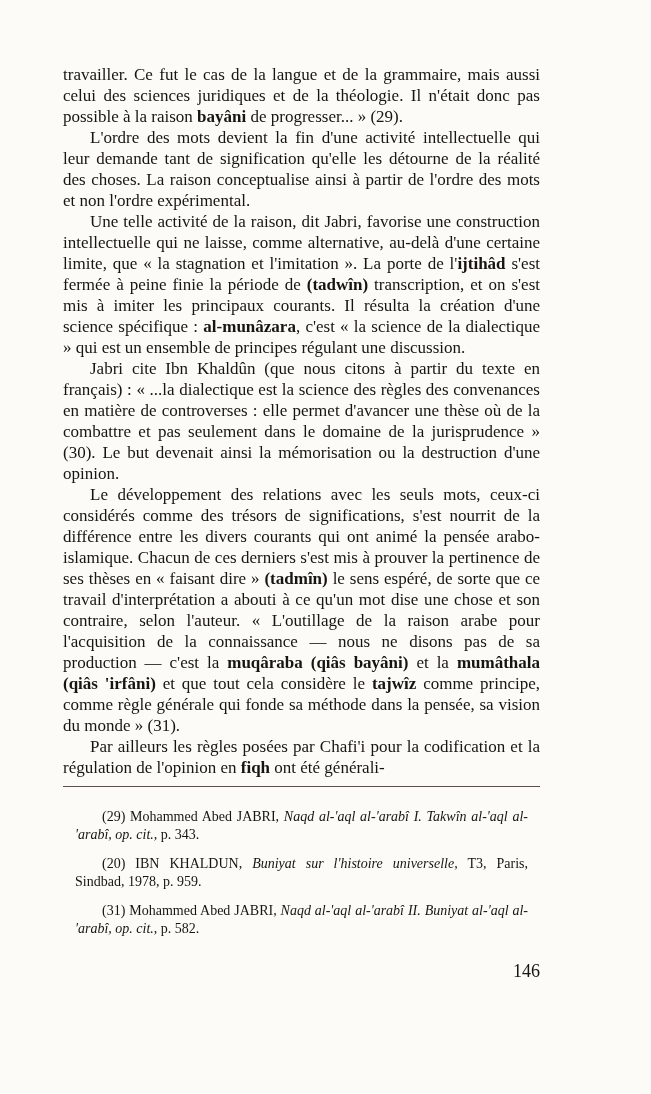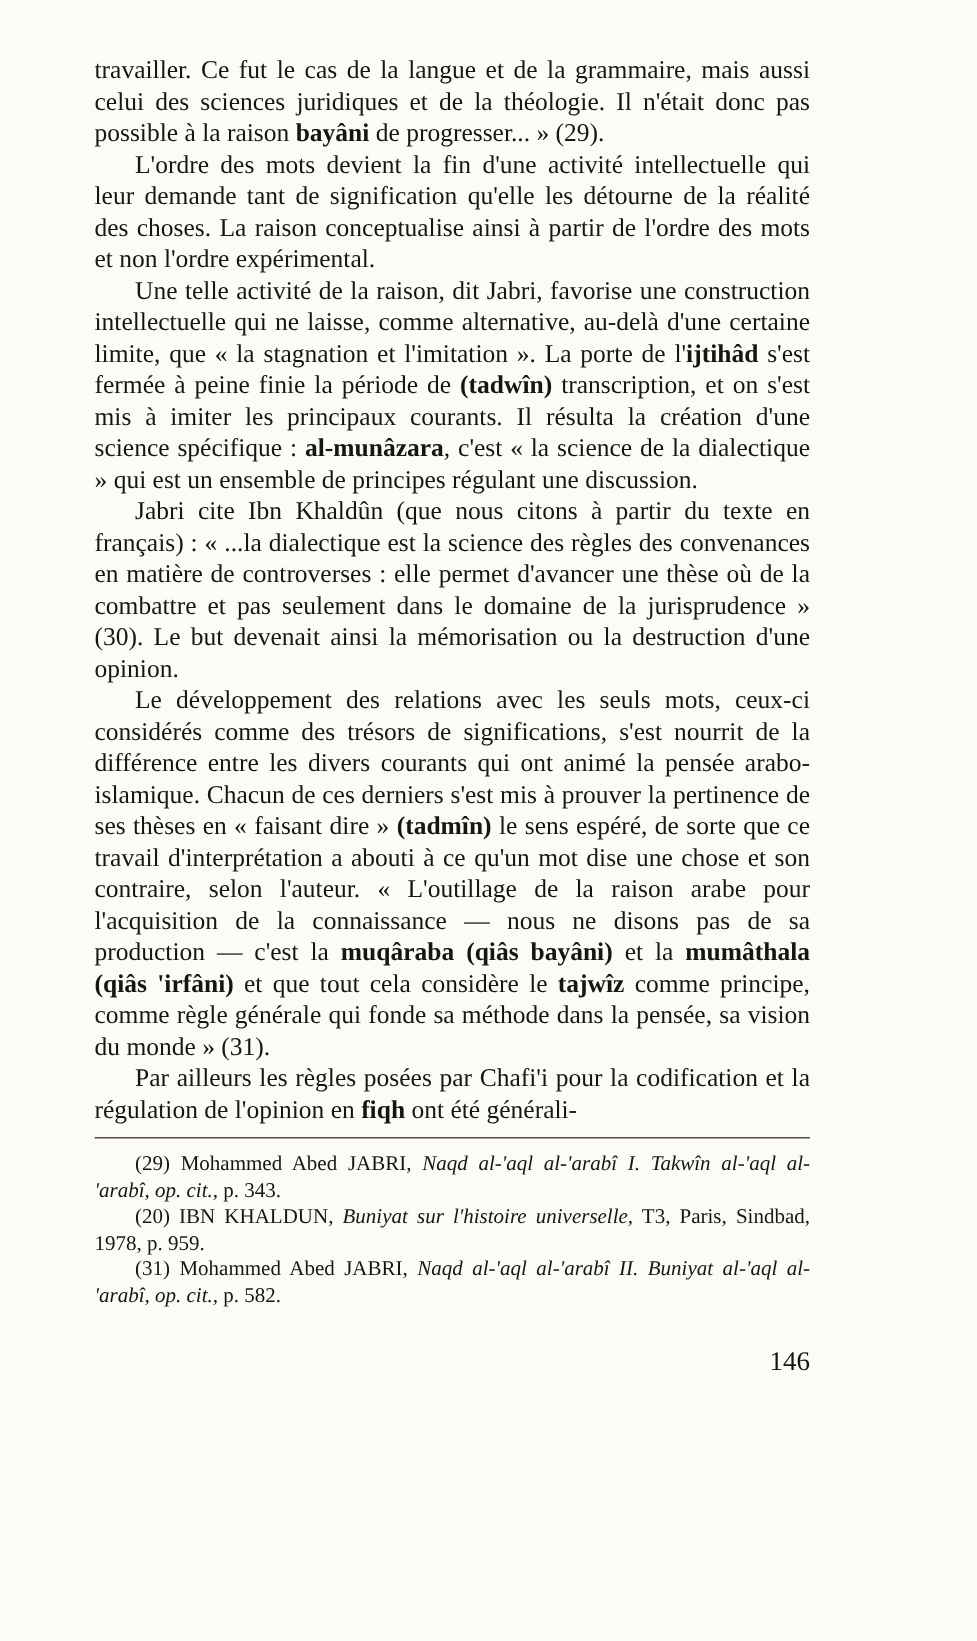--- a/index.html
+++ b/index.html
@@ -8,21 +8,21 @@
     width: 651px;
     height: 1094px;
     background: #fcfbf7;
     color: #171511;
     font-family: "Liberation Serif", "DejaVu Serif", serif;
     overflow: hidden;
   }
   .page {
     width: 602px;
     height: 1094px;
-    padding: 36px 62px 0 63px;
+    padding: 64px 62px 0 63px;
     border-radius: 23px;
   }
   .body-text {
     font-size: 17px;
     line-height: 21px;
     text-align: justify;
   }
   .para {
     margin: 0;
     text-indent: 27px;
@@ -32,21 +32,21 @@
   .i { font-style: italic; }
   .footnotes {
     margin-top: 8px;
     border-top: 1px solid #55504a;
     padding-top: 9px;
     font-size: 14px;
     line-height: 17.6px;
     text-align: justify;
   }
   .footnote {
-    margin: 0;
+    margin: 12px;
     text-indent: 27px;
   }
   .page-number {
     margin-top: 22px;
     font-size: 18px;
     line-height: 22px;
     text-align: right;
   }
 </style>
 </head>

